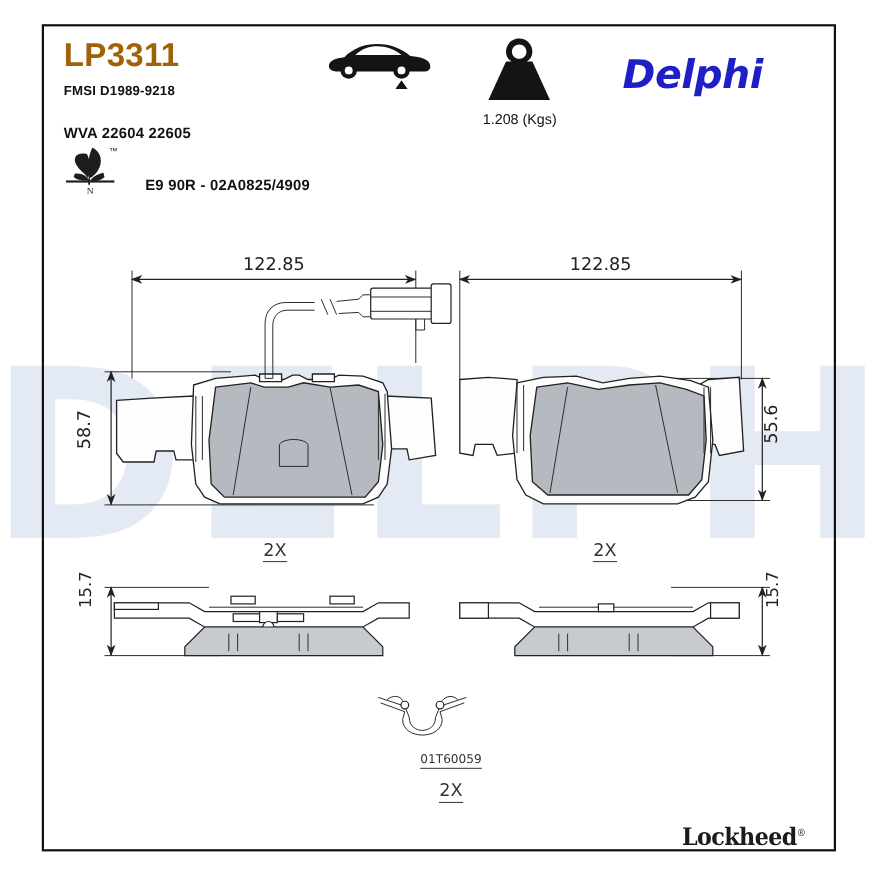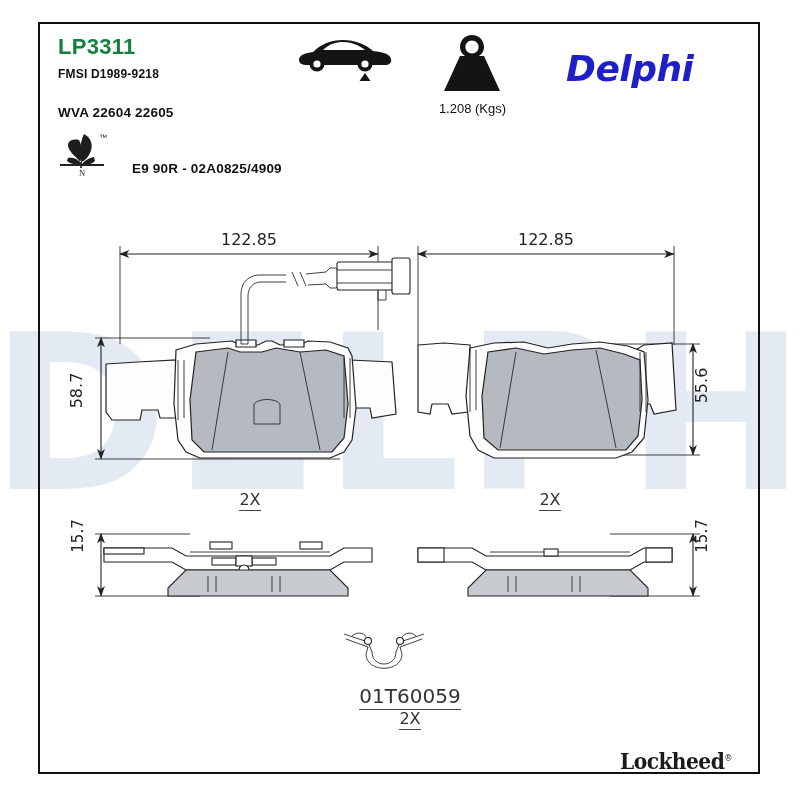--- a/index.html
+++ b/index.html
@@ -13,21 +13,21 @@
          border:2.5px solid #111;box-sizing:border-box;background:transparent;}
 
   
   .watermark{position:absolute;left:-10px;top:265px;width:820px;height:300px;
              font-family:"DejaVu Sans",sans-serif;font-weight:bold;font-size:215px;
              letter-spacing:4px;color:#e3eaf3;line-height:300px;white-space:nowrap;
              user-select:none;overflow:hidden;}
 
   
   .hdr{position:absolute;left:58px;top:36px;}
-  .hdr .pn{font-size:22px;font-weight:bold;letter-spacing:.3px;color:#15803d;line-height:1;}
+  .hdr .pn{font-size:30px;font-weight:bold;letter-spacing:.3px;color:#a16207;line-height:1;}
   .hdr .fm{font-size:12px;font-weight:bold;margin-top:9px;letter-spacing:.2px;color:#111;}
   .hdr .wv{font-size:13.5px;font-weight:bold;margin-top:24px;letter-spacing:.2px;color:#111;}
 
   
   .ecorow{position:absolute;left:58px;top:131px;display:flex;align-items:flex-end;}
   .ecoicon{position:relative;width:48px;height:46px;}
   .ecoicon .tm{position:absolute;right:-1px;top:2px;font-size:8px;color:#222;}
   .ecoicon .nn{position:absolute;left:0;right:0;bottom:-1px;text-align:center;
                font-size:8.5px;color:#222;font-family:"Liberation Serif",serif;}
   .ecoicon .baseline{position:absolute;left:2px;right:2px;bottom:11px;height:2px;background:#222;}
@@ -55,21 +55,21 @@
   .dim{stroke:#222;stroke-width:1.1;fill:none;}
   .plate{fill:#fdfdfd;stroke:#222;stroke-width:1.2;}
   .fric{fill:#b5bac0;stroke:#222;stroke-width:1.2;}
   .sideplate{fill:#ffffff;stroke:#222;stroke-width:1.1;}
   .sidefric{fill:#c7cbcf;stroke:#222;stroke-width:1.1;}
 
   .lbl{position:absolute;font-family:"DejaVu Sans",sans-serif;color:#222;}
   .lbl.v{transform-origin:center center;}
 
   .clipnum{position:absolute;left:300px;top:684px;width:220px;text-align:center;
-           font-family:"DejaVu Sans",sans-serif;font-size:20px;color:#333;}
+           font-family:"DejaVu Sans",sans-serif;font-size:11px;color:#333;}
   .clipnum span{border-bottom:1.2px solid #444;padding-bottom:1px;}
   .clipqty{position:absolute;left:300px;top:709px;width:220px;text-align:center;
            font-family:"DejaVu Sans",sans-serif;font-size:16px;color:#333;}
   .clipqty span{border-bottom:1.2px solid #444;padding-bottom:1px;}
 
   .qtytag{position:absolute;font-family:"DejaVu Sans",sans-serif;font-size:16px;color:#333;}
   .qtytag span{border-bottom:1.2px solid #444;padding-bottom:1px;}
 </style>
 </head>
 <body>

